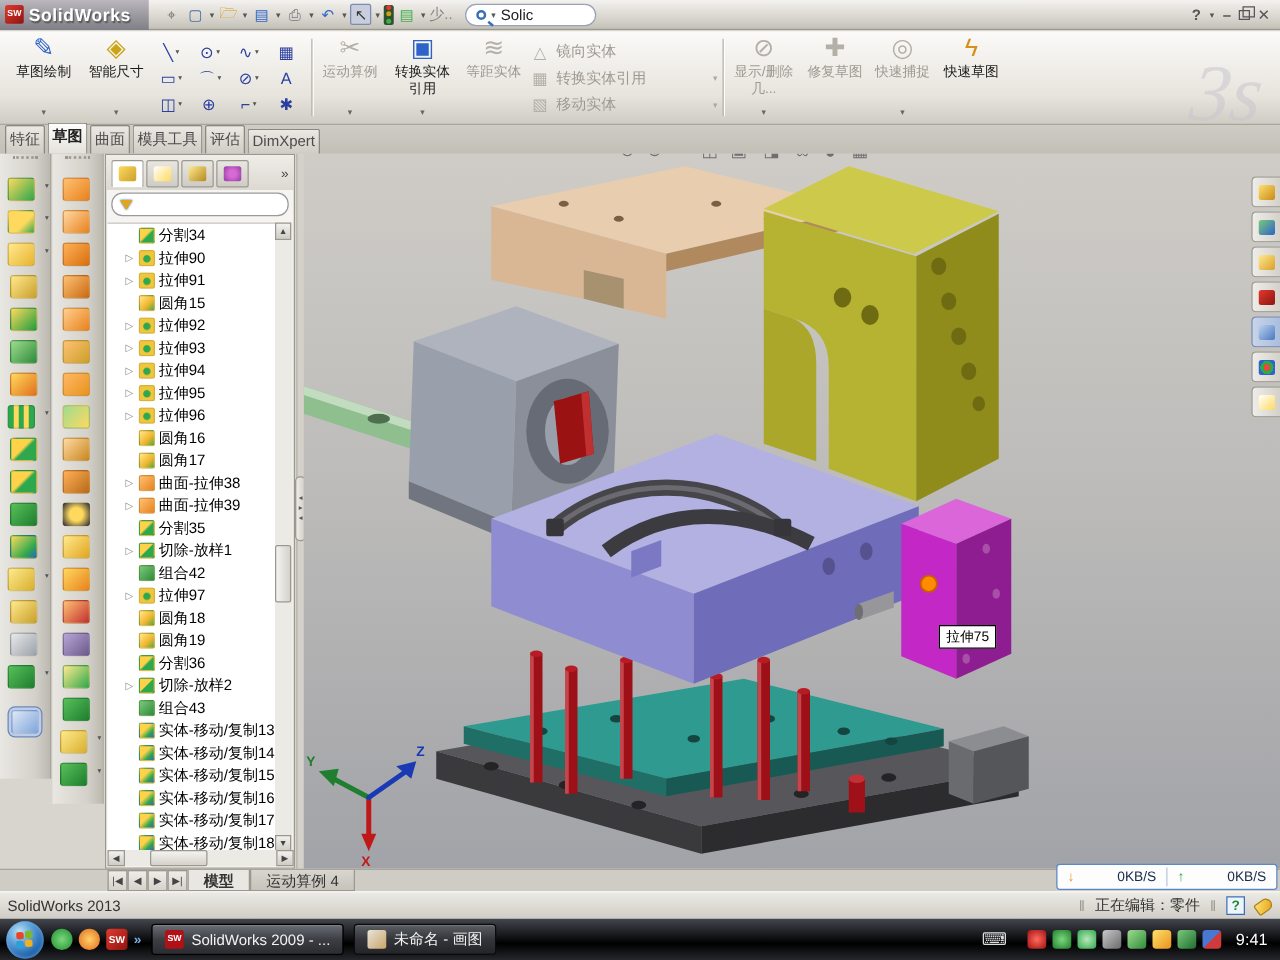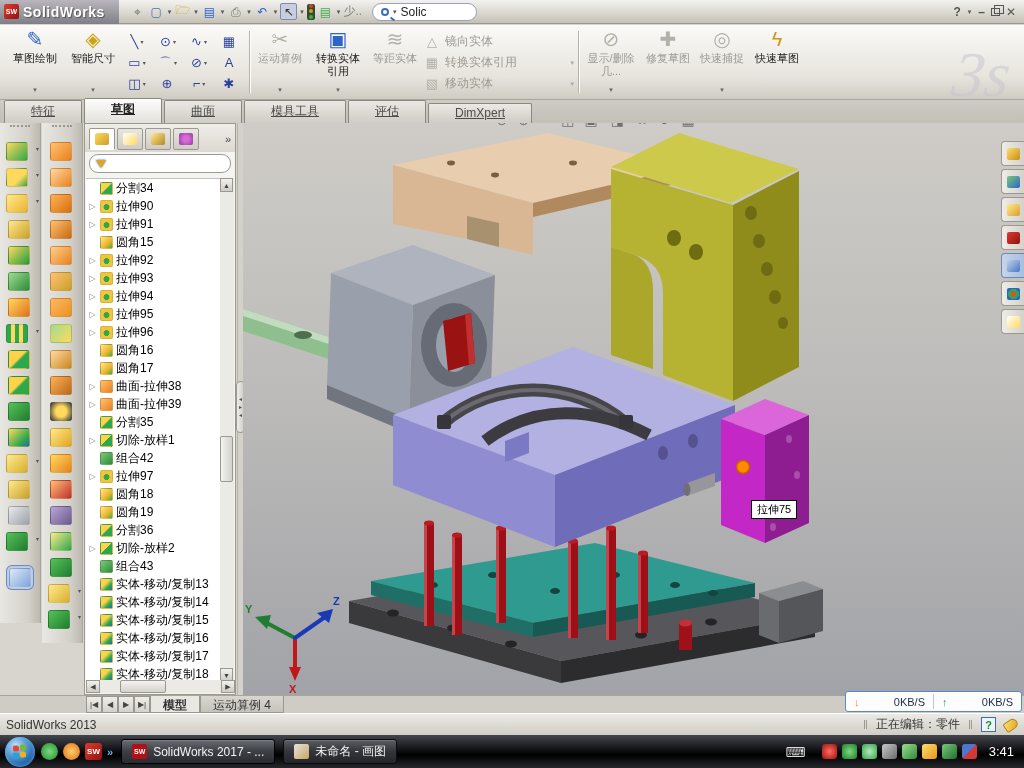--- a/index.html
+++ b/index.html
@@ -47,21 +47,21 @@
   #stackcol { position:absolute; left:424px; top:6px; width:150px; }
   #stackcol .row { display:flex; align-items:center; height:21px; color:#9d9a92; gap:5px; }
   #stackcol .row .mini { color:#b3b0a8; font-size:13px; width:16px; text-align:center; }
   #stackcol .row .rc { margin-left:auto; font-size:7px; color:#aaa; }
   #watermark { position:absolute; right:14px; top:18px; font-family:"Liberation Serif",serif; font-style:italic;
     font-size:64px; color:#c8c6ce; opacity:.55; line-height:1; transform:skewX(-8deg); }
 
   
   #tabrow { position:absolute; left:0; top:100px; width:1024px; height:23px; background:linear-gradient(180deg,#cfccc5,#c2bfb7); display:flex; align-items:flex-end; padding-left:4px; }
   .rtab { border:1px solid #8a887f; border-bottom:none; background:linear-gradient(180deg,#ece9e4,#cfccc5);
-    padding:2px 26px 3px; margin-right:2px; color:#4c4c4c; border-radius:2px 2px 0 0;text-decoration:underline; }
+    padding:2px 3px 3px; margin-right:2px; color:#4c4c4c; border-radius:2px 2px 0 0; }
   .rtab.active { background:linear-gradient(180deg,#fdfdfc,#e3e1db); color:#222; padding-bottom:5px; font-weight:bold; }
 
   
   #main { position:absolute; left:0; top:123px; width:1024px; height:572px; }
 
   
   .vtool { position:absolute; top:0; width:41px; background:linear-gradient(90deg,#e9e7e2,#d4d1ca 70%,#bcb9b1); border-right:1px solid #a8a59d; }
   #vtool1 { left:0; height:500px; }
   #vtool2 { left:42px; height:520px; }
   .grip { height:8px; margin:2px 10px; border-top:2px dotted #9a978f; }
@@ -74,21 +74,21 @@
   #treepanel { position:absolute; left:84px; top:0; width:152px; height:572px; background:#f6f4f0; border:1px solid #9b9890; }
   #panel-tabs { height:28px; display:flex; align-items:center; gap:2px; padding:3px 4px 2px; background:linear-gradient(180deg,#efede8,#dcd9d2); }
   .ptab { width:26px; height:22px; border:1px solid #9b9890; border-radius:2px; display:flex; align-items:center; justify-content:center; background:linear-gradient(180deg,#e8e6e0,#cfccc5); }
   .ptab.active { background:#fff; border-bottom-color:#fff; }
   .pt-ico { width:14px; height:12px; border-radius:2px; }
   #panel-more { margin-left:auto; color:#444; font-size:11px; }
   #filter-row { height:24px; padding:2px 4px; }
   #filter-box { height:19px; border:1px solid #9a9a9a; border-radius:9px; background:#fff; display:flex; align-items:center; padding:0 6px; gap:4px; }
   .funnel { width:0; height:0; border-left:5px solid transparent; border-right:5px solid transparent; border-top:8px solid #e2a51f; position:relative; filter:drop-shadow(0 0 1px #2f5fae); }
   #tree { position:absolute; left:1px; top:54px; width:135px; height:504px; background:#fff; overflow:hidden; border-top:1px solid #c5c2bb; }
-  .titem { height:18px; display:flex; align-items:center; gap:3px; padding-left:2px; white-space:nowrap; color:#000; }
+  .titem { height:18px; display:flex; align-items:center; gap:3px; padding-left:13px; white-space:nowrap; color:#000; }
   .titem .arr { width:9px; font-size:8px; color:#8a8a8a; text-align:center; flex:0 0 9px; }
   .titem .tico { width:13px; height:13px; border-radius:2px; border:1px solid #8a7a3044; flex:0 0 13px; }
   .titem .tlabel { font-size:12px; }
   .ic-split { background:linear-gradient(135deg,#ffd24a 45%,#2ea84c 55%); }
   .ic-ext   { background:radial-gradient(circle at 50% 55%, #2ea84c 0 32%, #f2c63c 40%); border-color:#a8882a; }
   .ic-fil   { background:linear-gradient(135deg,#ffe98e,#f0b42c 60%,#3fae49); border-radius:5px 2px 2px 2px; }
   .ic-surf  { background:linear-gradient(135deg,#ffc173,#e8821e); }
   .ic-cutl  { background:linear-gradient(135deg,#ffd24a 50%,#2ea84c 50%); }
   .ic-comb  { background:linear-gradient(135deg,#7bc97b,#2e8b3a); }
   .ic-mc    { background:linear-gradient(135deg,#ffd24a 40%,#2ea84c 70%,#2e63c9); }
@@ -987,36 +987,36 @@
   <div id="quicklaunch">
     <span class="ql" style="background:radial-gradient(circle,#7bd87b,#1f8e2f);border-radius:50%"></span>
     <span class="ql" style="background:radial-gradient(circle,#ffd06a,#e06a1a);border-radius:50%"></span>
     <span class="ql" style="background:linear-gradient(135deg,#e03a2e,#8f1410)">SW</span>
     <span id="ql-more">»</span>
   </div>
   <div style="display:flex">
 
       <span class="taskbtn active">
         <span class="tb-ico" style="background: rgb(176, 17, 22);">SW</span>
-        <span>SolidWorks 2017 - ...</span>
+        <span>SolidWorks 2009 - ...</span>
       </span>
 
       <span class="taskbtn">
         <span class="tb-ico" style="background: linear-gradient(135deg, rgb(232, 228, 218), rgb(202, 164, 104));"></span>
         <span>未命名 - 画图</span>
       </span>
     </div>
   <div id="tray">
     <span id="kbd-ico">⌨</span>
     <span style="display:flex;gap:5px">
 
     <span class="tray-ico" style="background: radial-gradient(circle, rgb(255, 107, 94), rgb(160, 16, 16));"></span>
         <span class="tray-ico" style="background: radial-gradient(circle, rgb(123, 216, 123), rgb(31, 126, 47));"></span>
         <span class="tray-ico" style="background: radial-gradient(circle, rgb(185, 232, 185), rgb(46, 168, 76));"></span>
         <span class="tray-ico" style="background: linear-gradient(135deg, rgb(201, 201, 201), rgb(106, 106, 106));"></span>
         <span class="tray-ico" style="background: linear-gradient(135deg, rgb(159, 220, 143), rgb(46, 139, 58));"></span>
         <span class="tray-ico" style="background: linear-gradient(135deg, rgb(255, 224, 106), rgb(232, 147, 30));"></span>
         <span class="tray-ico" style="background: linear-gradient(135deg, rgb(123, 201, 123), rgb(31, 110, 47));"></span>
         <span class="tray-ico" style="background: linear-gradient(135deg, rgb(74, 120, 208) 50%, rgb(208, 58, 58) 50%);"></span>
       </span>
-    <span id="clock">3:41</span>
+    <span id="clock">9:41</span>
   </div>
 </div>
 
 </body></html>

